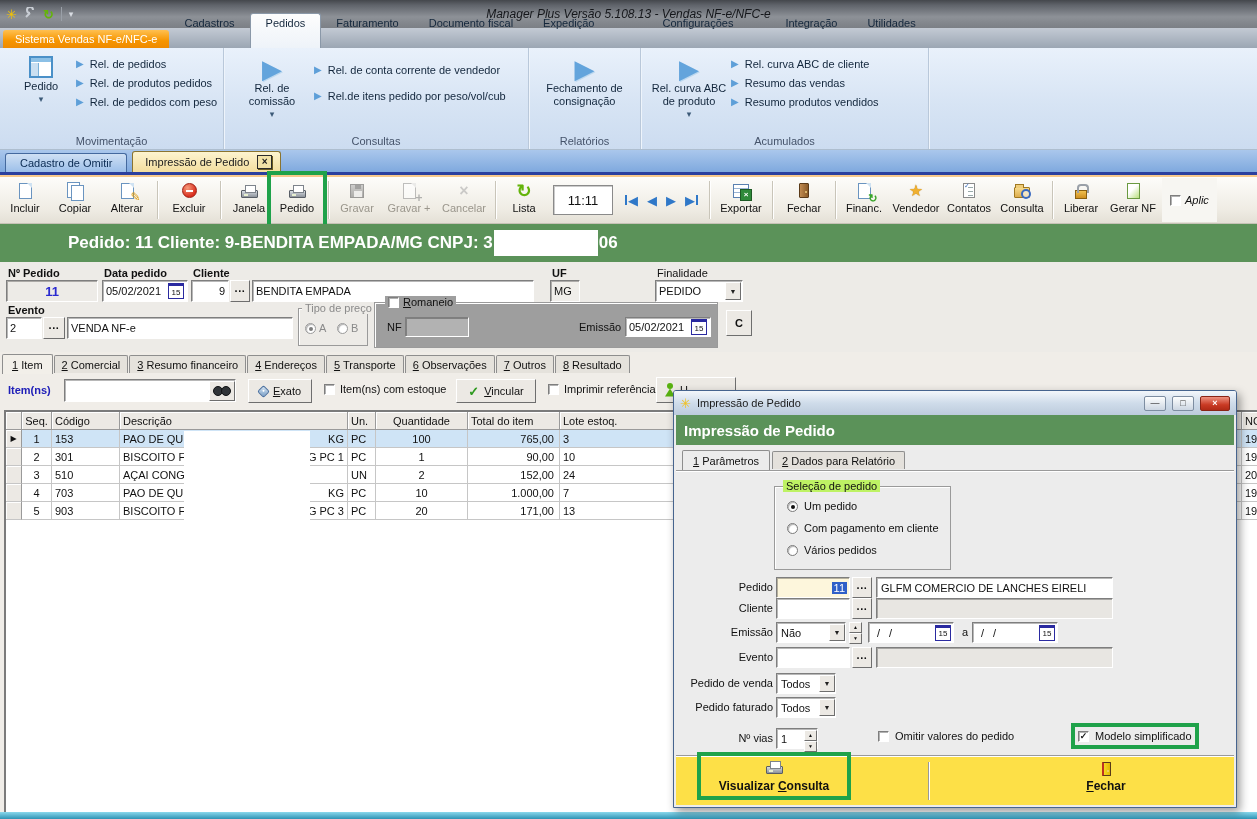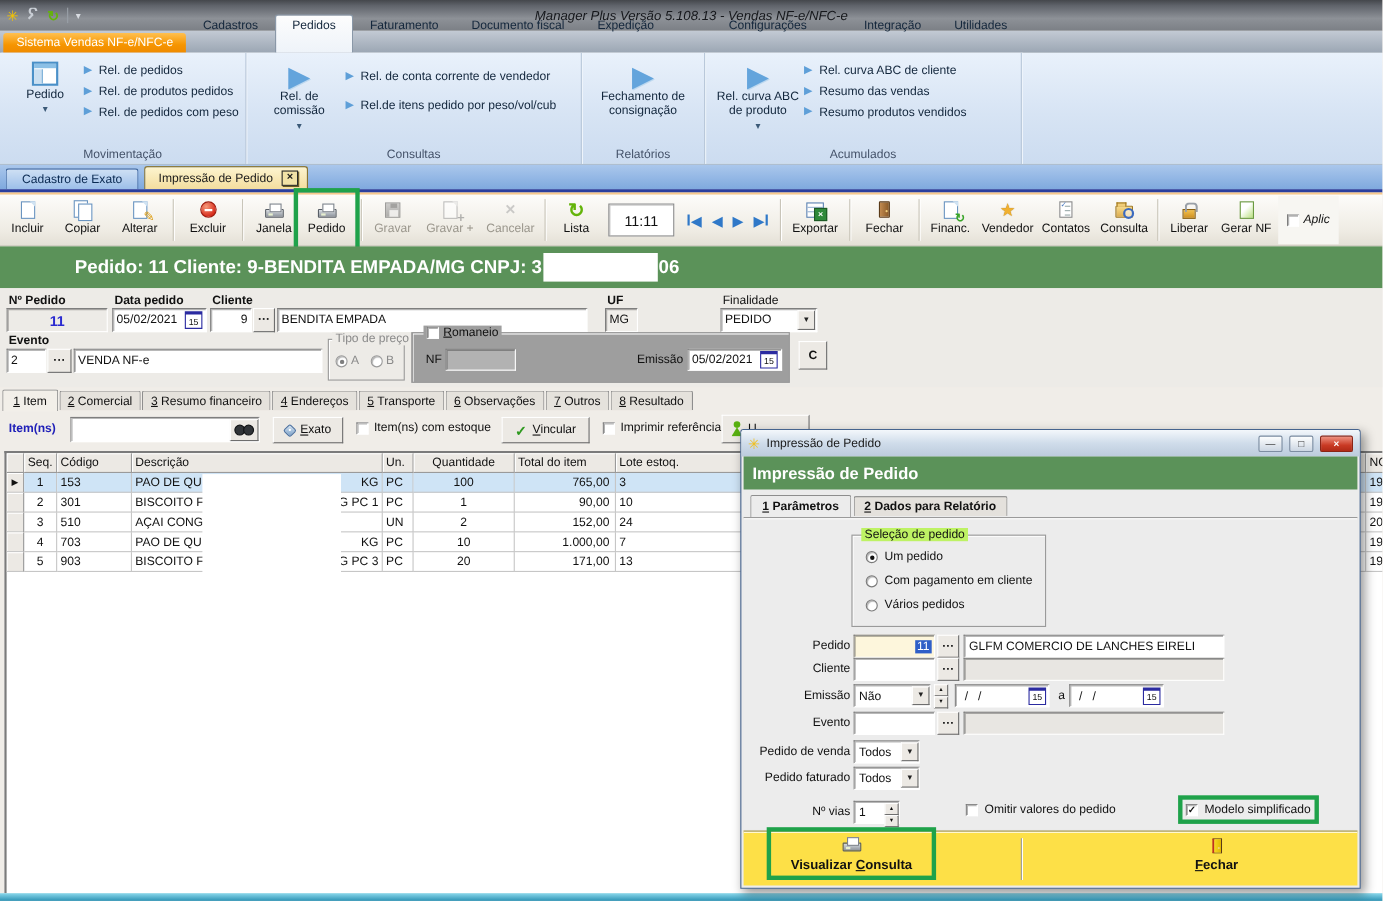--- a/index.html
+++ b/index.html
@@ -197,21 +197,21 @@
   .m-title { position:absolute; left:0; top:0; right:0; height:24px; border-radius:2px 2px 0 0;
     background:linear-gradient(180deg,#f3f7fb,#cfdcea 50%,#bccbdc); display:flex; align-items:center; padding:0 6px; gap:6px; }
   .m-title .t { flex:1; color:#1a1a1a; }
   .wbtn { width:22px; height:15px; border:1px solid #7d8da1; border-radius:2px;
     background:linear-gradient(180deg,#fdfefe,#ccd6e2); font-size:9px; line-height:13px; text-align:center; color:#333; }
   .wbtn.close { width:30px; background:linear-gradient(180deg,#ee9180,#c93a24 60%,#b02a16); color:#fff; font-weight:bold; border-color:#8a2416; }
   .m-green { position:absolute; left:2px; top:24px; right:2px; height:30px; background:#5b9259;
     color:#fff; font-weight:bold; font-size:15px; display:flex; align-items:center; padding-left:8px; }
   .m-tabs { position:absolute; left:8px; top:58px; display:flex; align-items:flex-end; z-index:2; }
   .m-tab { padding:3px 9px 2px; background:#e4e1dc; border:1px solid #8e8e8e; border-bottom:none;
-    border-radius:2px 2px 0 0; margin-right:2px;font-weight:bold; }
+    border-radius:2px 2px 0 0; margin-right:2px; }
   .m-tab.active { background:#ececec; padding:4px 10px 3px; position:relative; top:1px; }
   .m-body { position:absolute; left:2px; top:79px; right:2px; bottom:53px; background:#ececec; border-top:1px solid #9a9a9a; box-shadow:inset 0 1px 0 #fff; }
   .m-row { position:absolute; height:21px; display:flex; align-items:center; }
   .m-lab { position:absolute; width:95px; text-align:right; }
   .m-bot { position:absolute; left:2px; bottom:2px; right:2px; height:50px; background:#fde047;
     border-top:1px solid #9a9a9a; box-shadow:inset 0 1px 0 #fff; }
   .m-div { position:absolute; left:252px; top:6px; width:1px; height:38px; background:#9a9a9a; box-shadow:1px 0 0 #fff; }
   .mbtn { position:absolute; top:3px; display:flex; flex-direction:column; align-items:center; gap:1px;
     font-weight:bold; font-size:12px; }
   .selblue { background:#2f5fc8; color:#fff; padding:0 2px; }
@@ -319,21 +319,21 @@
             <span class="tri">▶</span>
             <span>Resumo produtos vendidos</span>
           </div>
       </div>
       <div class="rgl">Acumulados</div>
     </div>
     <div style="flex:1"></div>
   </div>
 
   <div class="mditabs">
-    <div class="dtab">Cadastro de Exato</div>
+    <div class="dtab">Cadastro de Omitir</div>
     <div class="dtab active">
       <span>Impressão de Pedido</span>
       <span class="dclose">×</span>
     </div>
   </div>
   <div class="navyline"></div>
   <div class="peachline"></div>
 
   <div class="toolbar">
     <div class="tbtn">

